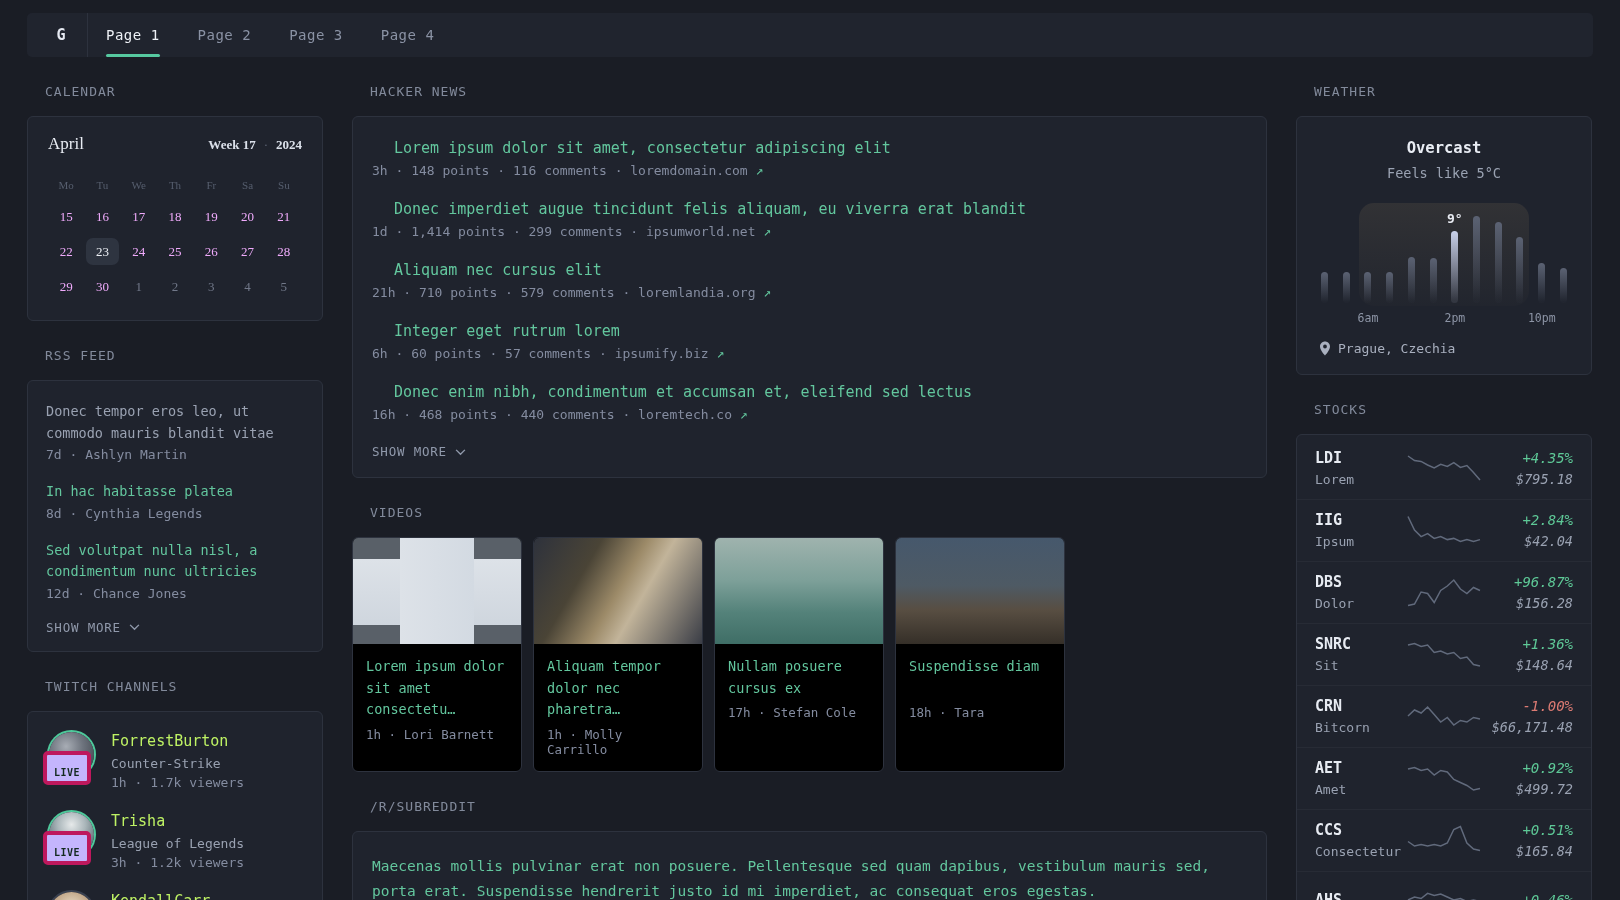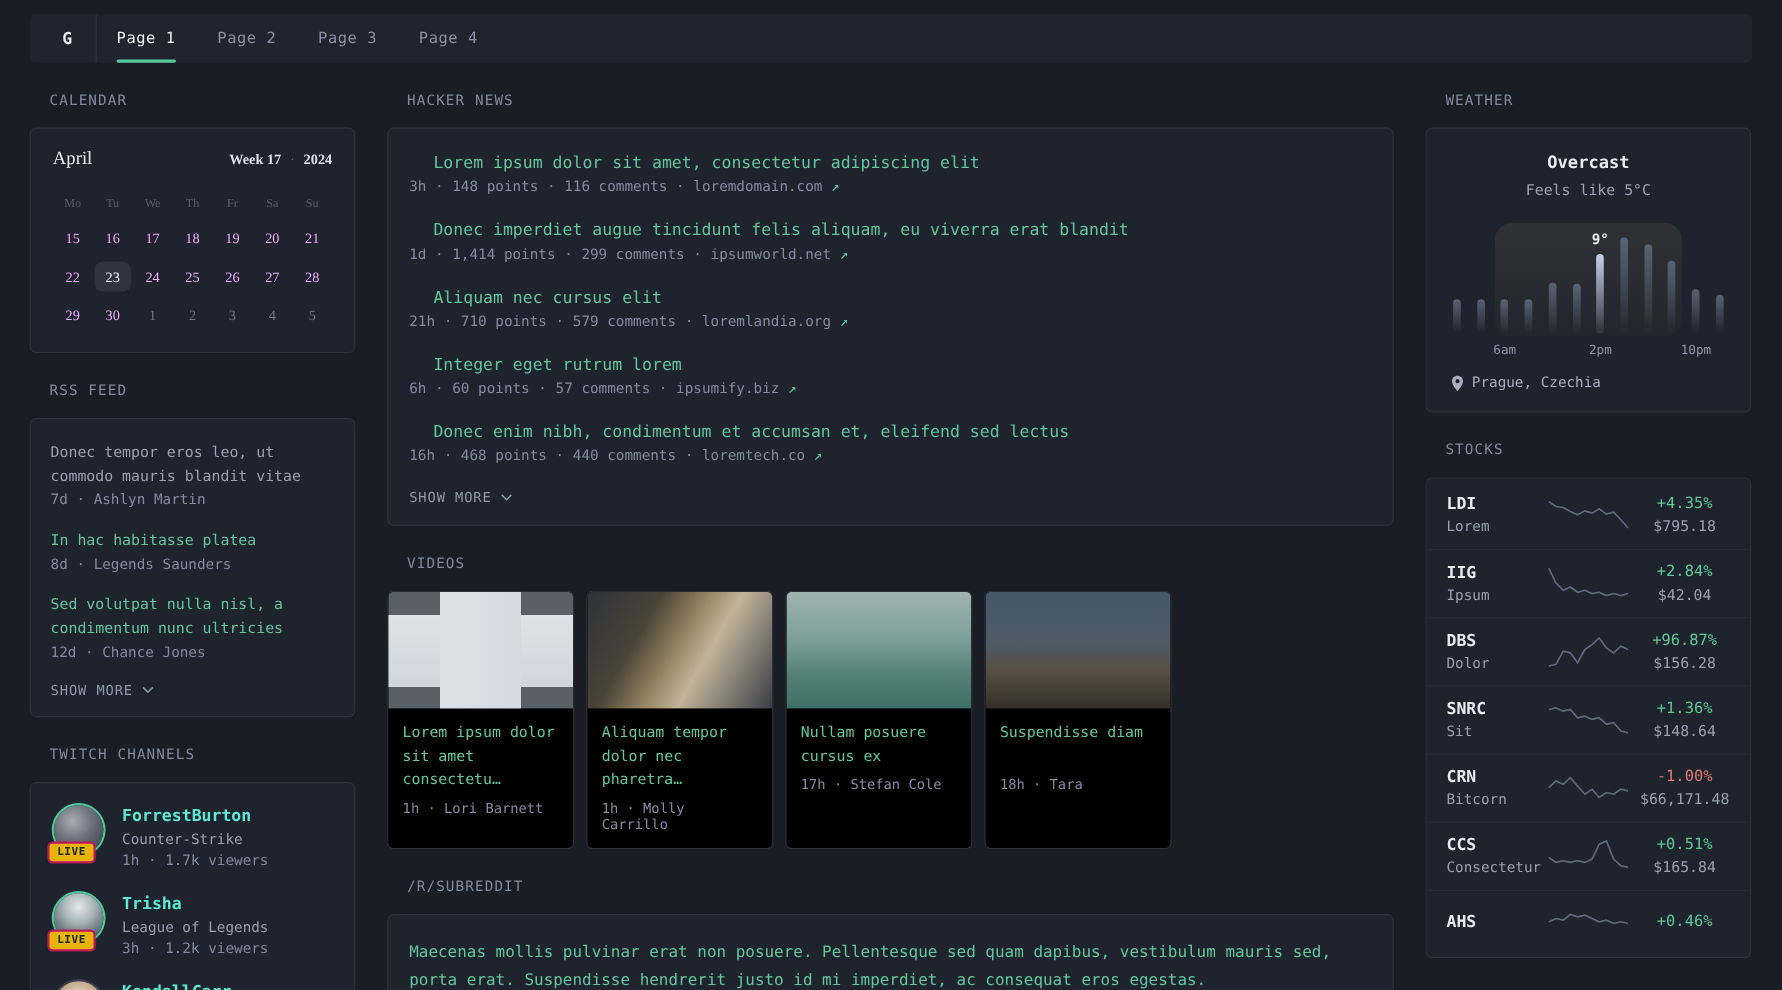--- a/index.html
+++ b/index.html
@@ -53,22 +53,22 @@
 
   
   .tw-row { display:flex; gap:17px; margin-bottom:22px; align-items:flex-start; }
   .tw-avatar-wrap { position:relative; flex:none; margin-left:3px; }
   .tw-avatar { width:45px; height:45px; border-radius:50%; }
   .ring-live { box-shadow:0 0 0 2px #4ec99b; }
   .ring-off  { box-shadow:0 0 0 2px #3a4150; }
   .avatar-forrest { background:radial-gradient(circle at 38% 32%, #a8adb5 0%, #6e747e 40%, #3a3f48 90%); }
   .avatar-trisha  { background:radial-gradient(circle at 50% 28%, #e6e9ea 0%, #aab6ba 35%, #55666e 75%, #37444c 100%); }
   .avatar-kendall { background:radial-gradient(circle at 50% 35%, #ecdfca 0%, #b99c7c 55%, #76808e 100%); }
-  .live-badge { position:absolute; left:-6px; bottom:-8px; background:#eab308; color:#132a20; font-size:10px; font-weight:bold; letter-spacing:.5px; padding:2px 7px 3px; border-radius:5px; border:2px solid #be185d; }
-  .tw-name { display:block; color:#5eead4; font-size:15px; font-weight:bold; text-decoration:none; cursor:pointer; }
+  .live-badge { position:absolute; left:-6px; bottom:-8px; background:#c4b5fd; color:#132a20; font-size:10px; font-weight:bold; letter-spacing:.5px; padding:12px 7px 3px; border-radius:5px; border:4px solid #be185d; }
+  .tw-name { display:block; color:#bef264; font-size:15px; font-weight:normal; text-decoration:none; cursor:pointer; }
   .tw-cat  { color:#99a1b1; font-size:13px; margin-top:6px; }
   .tw-meta { color:#848ca0; font-size:13px; margin-top:4px; }
 
   
   .hn-card { padding:22px 19px 18px; }
   .hn-item { margin-bottom:22px; }
   .hn-title { display:block; color:#63c79e; font-size:15px; text-decoration:none; cursor:pointer;margin-left:22px; }
   .hn-meta { color:#848ca0; font-size:13px; margin-top:6px; }
   .ext-arrow { color:#63c79e; cursor:pointer; }
 
@@ -110,21 +110,21 @@
   .pin-icon { flex:none; }
 
   
   .stocks-card { padding:3px 0; }
   .stock-row { display:flex; align-items:center; padding:11px 18px 12px; border-bottom:1px solid #272b35; gap:8px; }
   .stock-row:last-child { border-bottom:none; }
   .stock-id { flex:1; min-width:0; }
   .stock-sym { display:block; color:#e7ebf2; font-size:15px; font-weight:bold; text-decoration:none; cursor:pointer; }
   .stock-name { color:#99a1b1; font-size:13px; margin-top:5px; }
   .stock-spark { flex:none; display:flex; align-items:center; }
-  .stock-vals { flex:1; text-align:center; }
+  .stock-vals { flex:1; text-align:right;font-style:italic; }
   .stock-change { font-size:14px; }
   .stock-change.pos { color:#5ec997; }
   .stock-change.neg { color:#dd7b73; }
   .stock-price { color:#9aa2b2; font-size:13.5px; margin-top:5px; }
 </style>
 </head>
 <body>
 
 <div class="page">
 
@@ -190,21 +190,21 @@
       <section class="widget">
         <h2 class="sec-label">RSS FEED</h2>
         <div class="card pad-card">
           <div id="rss-items">
               <div class="feed-item">
                 <a class="feed-title muted">Donec tempor eros leo, ut commodo mauris blandit vitae</a>
                 <div class="feed-meta">7d · Ashlyn Martin</div>
               </div>
               <div class="feed-item">
                 <a class="feed-title">In hac habitasse platea</a>
-                <div class="feed-meta">8d · Legends Saunders</div>
+                <div class="feed-meta">8d · Cynthia Legends</div>
               </div>
               <div class="feed-item">
                 <a class="feed-title">Sed volutpat nulla nisl, a condimentum nunc ultricies</a>
                 <div class="feed-meta">12d · Chance Jones</div>
               </div>
             </div>
           <button class="show-more">
             <span>SHOW MORE</span>
             <svg width="11" height="7" viewBox="0 0 12 8">
                 <path d="M1 1l5 5 5-5" stroke="currentColor" fill="none" stroke-width="1.6"></path>
@@ -445,20 +445,35 @@
                     <polyline points="2.0,17.0 8.5,11.0 15.1,14.0 21.6,8.0 28.2,15.5 34.7,23.0 41.3,18.5 47.8,26.0 54.4,21.5 60.9,23.0 67.5,18.5 74.0,20.0" fill="none" stroke="#616a7c" stroke-width="1.5"></polyline>
                   </svg>
                 </div>
                 <div class="stock-vals">
                   <div class="stock-change neg">-1.00%</div>
                   <div class="stock-price">$66,171.48</div>
                 </div>
               </div>
               <div class="stock-row">
                 <div class="stock-id">
+                  <a class="stock-sym">AET</a>
+                  <div class="stock-name">Amet</div>
+                </div>
+                <div class="stock-spark">
+                  <svg width="76" height="34">
+                    <polyline points="2.0,8.0 8.5,6.5 15.1,9.5 21.6,8.0 28.2,14.0 34.7,9.5 41.3,11.0 47.8,18.5 54.4,21.5 60.9,24.5 67.5,29.0 74.0,27.5" fill="none" stroke="#616a7c" stroke-width="1.5"></polyline>
+                  </svg>
+                </div>
+                <div class="stock-vals">
+                  <div class="stock-change pos">+0.92%</div>
+                  <div class="stock-price">$499.72</div>
+                </div>
+              </div>
+              <div class="stock-row">
+                <div class="stock-id">
                   <a class="stock-sym">CCS</a>
                   <div class="stock-name">Consectetur</div>
                 </div>
                 <div class="stock-spark">
                   <svg width="76" height="34">
                     <polyline points="2.0,18.5 8.5,23.0 15.1,21.5 21.6,23.0 28.2,21.5 34.7,23.0 41.3,20.0 47.8,6.5 54.4,3.5 60.9,20.0 67.5,26.0 74.0,27.5" fill="none" stroke="#616a7c" stroke-width="1.5"></polyline>
                   </svg>
                 </div>
                 <div class="stock-vals">
                   <div class="stock-change pos">+0.51%</div>

